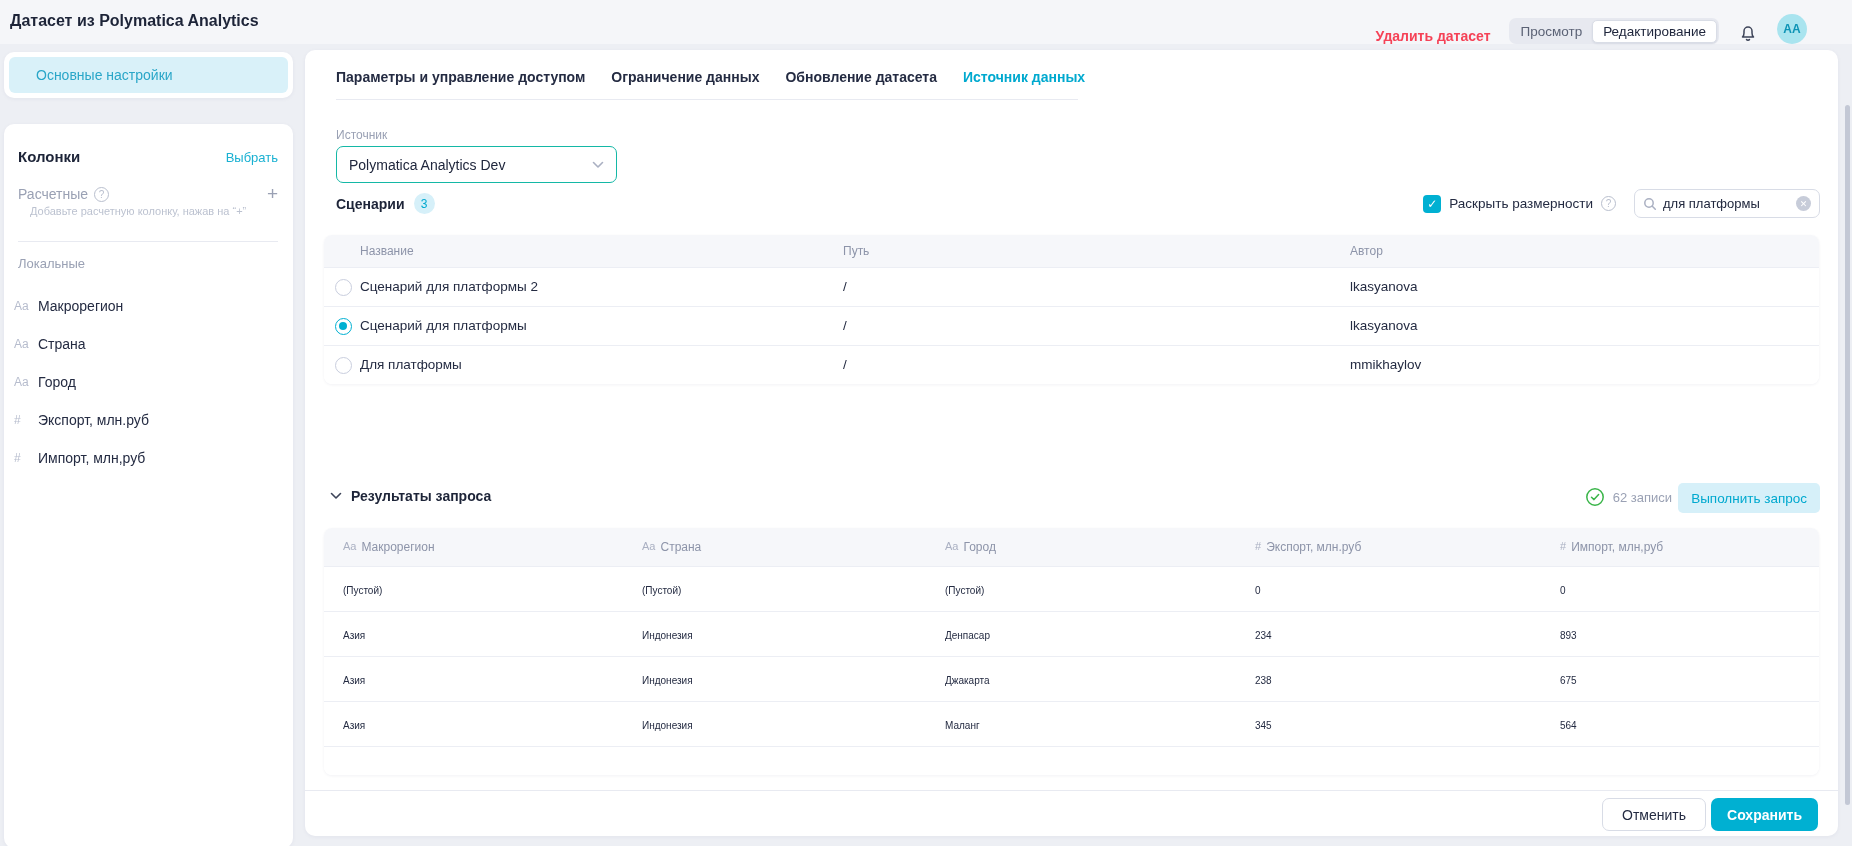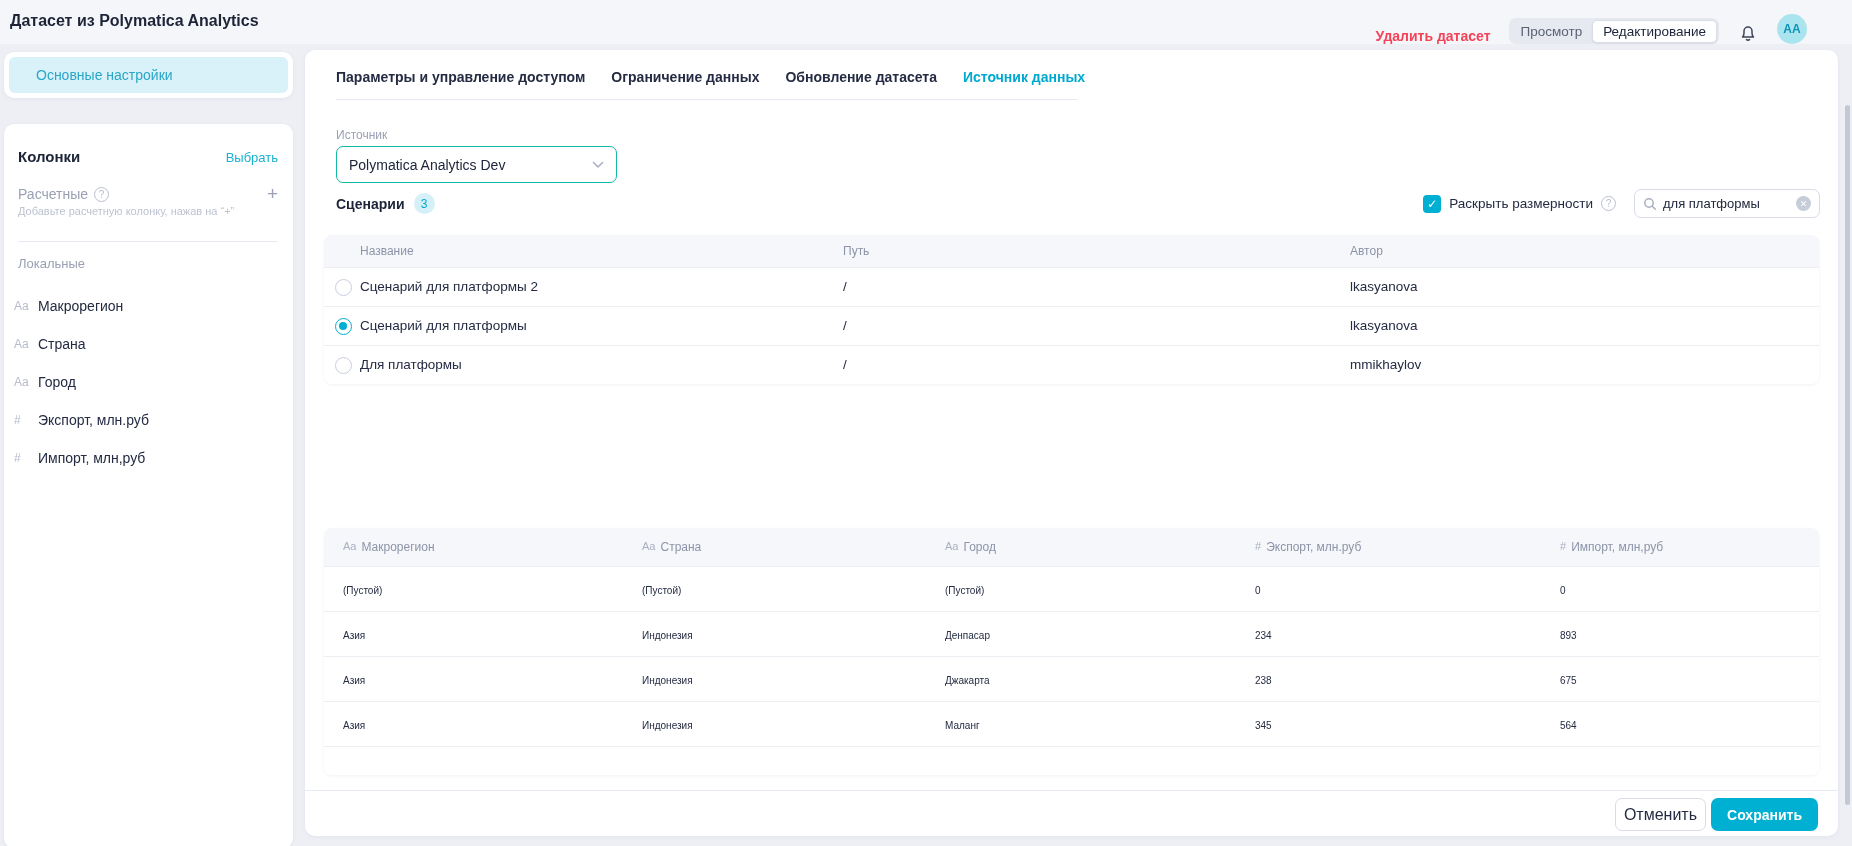--- a/index.html
+++ b/index.html
@@ -34,21 +34,21 @@
   }
   .cols-card { left:4px; top:112px; width:289px; height:724px;margin-top:12px; }
   .cols-title { position:absolute; left:14px; top:24px; font-size:15px; font-weight:700; color:#1d2438; }
   .select-link { position:absolute; right:15px; top:26px; font-size:13px; color:#19b1d2; cursor:pointer; }
   .calc-row { position:absolute; left:14px; right:15px; top:62px; display:flex; align-items:center; gap:6px; color:#9aa1b4; font-size:14px; }
   .calc-plus { position:absolute; right:15px; top:60px; color:#9aa1b4; font-size:19px; line-height:19px; cursor:pointer; }
   .q-icon {
     width:15px; height:15px; border-radius:50%; border:1px solid #b9bfce; color:#b9bfce;
     font-size:10px; display:inline-flex; align-items:center; justify-content:center; flex:0 0 auto;
   }
-  .calc-hint { position:absolute; left:14px; top:81px; font-size:11px; color:#bcc2d0; }
+  .calc-hint { position:absolute; left:26px; top:81px; font-size:11px; color:#bcc2d0; }
   .side-divider { position:absolute; left:14px; right:15px; top:117px; border-top:1px solid #e8eaf1; }
   .local-label { position:absolute; left:14px; top:132px; font-size:13px; color:#9aa1b4; }
   .col-list { position:absolute; left:0; top:163px; width:100%; list-style:none; }
   .col-item { height:38px; display:flex; align-items:center; cursor:pointer; }
   .col-type { width:24px; margin-left:10px; font-size:12px; color:#b6bccd; }
   .col-name { font-size:14px; color:#242b42; }
   
   .main-card { left:305px; top:50px; width:1533px; height:786px; }
   .tabs { position:absolute; left:31px; top:19px; width:742px; height:31px; border-bottom:1px solid #e8eaf1; display:flex; gap:26px; }
   .tab { font-size:14px; font-weight:700; color:#242b42; cursor:pointer; white-space:nowrap; }
@@ -110,22 +110,22 @@
   .res-thead { height:38px; background:#f6f7fa; position:relative; }
   .hcell { position:absolute; top:12px; display:flex; gap:5px; }
   .hcell .htype { color:#aab0c2; font-size:11px; }
   .res-row { height:45px; position:relative; border-top:1px solid #eceef4; background:#fff; }
   .rcell { position:absolute; top:18px; font-size:10px; color:#242b42; }
   .c0 { left:19px; } .c1 { left:318px; } .c2 { left:621px; } .c3 { left:931px; } .c4 { left:1236px; }
   .hc0 { left:19px; } .hc1 { left:318px; } .hc2 { left:621px; } .hc3 { left:931px; } .hc4 { left:1236px; }
   
   .mc-footer { position:absolute; left:0; bottom:0; width:100%; height:46px; border-top:1px solid #e8eaf1; }
   .cancel-btn {
-    position:absolute; right:132px; top:7px; height:33px; padding:0 8px; background:#fff; color:#242b42;
-    border:1px solid #d8dce6; border-radius:7px; font-size:16px; font-family:inherit; cursor:pointer;
+    position:absolute; right:132px; top:7px; height:33px; padding:0 19px; background:#fff; color:#242b42;
+    border:1px solid #d8dce6; border-radius:7px; font-size:14px; font-family:inherit; cursor:pointer;
   }
   .save-btn {
     position:absolute; right:20px; top:7px; height:33px; padding:0 16px; background:#00b0d2; color:#fff;
     border:none; border-radius:7px; font-size:14px; font-weight:700; font-family:inherit; cursor:pointer;
   }
   
   .scroll-thumb { position:absolute; right:2px; top:105px; width:5px; height:700px; background:#c3c8d5; border-radius:3px; }
   svg { display:block; }
 </style>
 </head>
@@ -251,20 +251,36 @@
       <span class="cell-author">lkasyanova</span>
     </div>
     <div class="scen-row">
       <span class="radio"></span>
       <span class="cell-name">Для платформы</span>
       <span class="cell-path">/</span>
       <span class="cell-author">mmikhaylov</span>
     </div>
   </div>
 
+  <div class="res-head">
+    <div class="res-title-wrap">
+      <svg width="12" height="8" viewBox="0 0 12 8" fill="none" stroke="#3d4459" stroke-width="1.6" stroke-linecap="round" stroke-linejoin="round">
+          <path d="M1.5 1.5 L6 6 L10.5 1.5"></path>
+        </svg>
+      <span class="res-title">Результаты запроса</span>
+    </div>
+    <div class="res-status">
+      <svg width="20" height="20" viewBox="0 0 20 20" fill="none" stroke="#3bb54a" stroke-width="1.5" stroke-linecap="round" stroke-linejoin="round">
+          <circle cx="10" cy="10" r="8.2"></circle>
+          <path d="M6.5 10.2 L9 12.6 L13.6 7.6"></path>
+        </svg>
+      <span class="records-label">62 записи</span>
+    </div>
+    <button class="run-btn">Выполнить запрос</button>
+  </div>
 
   <div class="res-table">
     <div class="res-thead">
       <span class="hcell hc0">
           <span class="htype">Aa</span>
           <span>Макрорегион</span>
         </span>
       <span class="hcell hc1">
           <span class="htype">Aa</span>
           <span>Страна</span>

